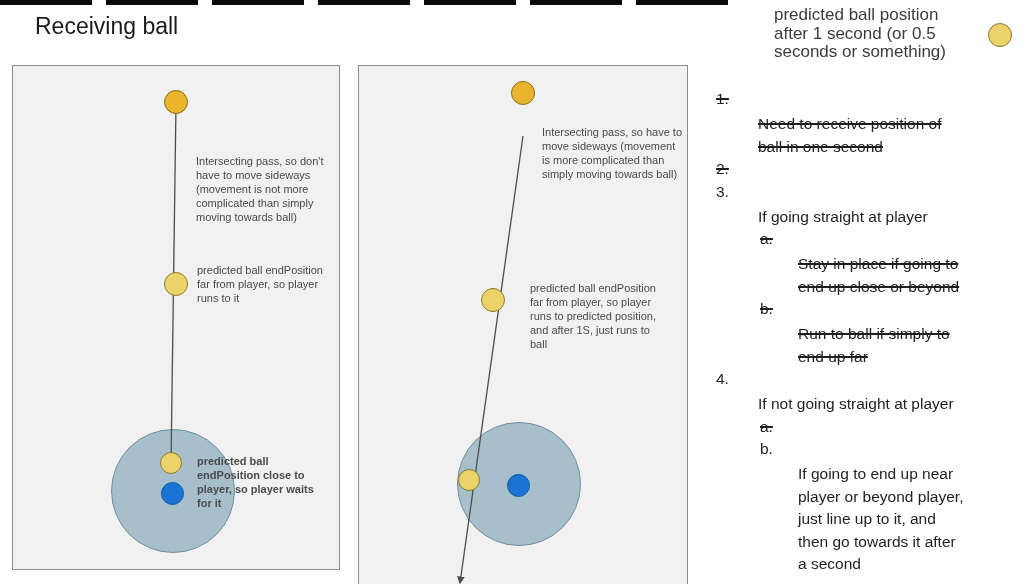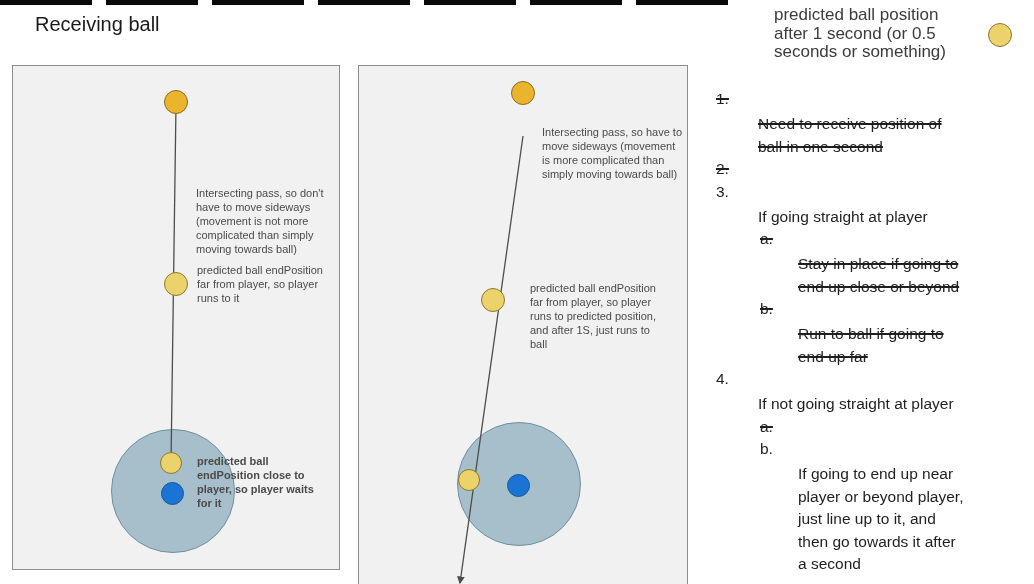--- a/index.html
+++ b/index.html
@@ -2,21 +2,21 @@
 <html><head>
 <meta charset="utf-8">
 <style>
   html,body{margin:0;padding:0;background:#ffffff;}
   body{font-family:"Liberation Sans","DejaVu Sans",sans-serif;}
   .slide{position:relative;width:1034px;height:584px;background:#ffffff;overflow:hidden;}
 
   .top-dashes{position:absolute;left:0;top:0;width:737px;height:5px;
     background:repeating-linear-gradient(90deg,#0a0a0a 0 92px,transparent 92px 106px);}
 
-  .title{position:absolute;left:35px;top:13px;font-size:20px;color:#1a1a1a;font-weight:400;}
+  .title{position:absolute;left:35px;top:13px;font-size:23px;color:#1a1a1a;font-weight:400;}
 
   .panel{position:absolute;background:#f1f1f1;border:1px solid #8c8c8c;box-sizing:border-box;}
   #p1{left:12px;top:65px;width:328px;height:505px;}
   #p2{left:358px;top:65px;width:330px;height:567px;}
 
   .reach{position:absolute;width:124px;height:124px;border-radius:50%;
     background:#a6bfca;border:1px solid #70909e;box-sizing:border-box;}
 
   .lines{position:absolute;left:0;top:0;width:100%;height:100%;}
   .lines line{stroke:#4d4d4d;stroke-width:1.3;}
@@ -51,21 +51,21 @@
 
   <div class="panel" id="p1">
     <div class="reach" style="left:98px;top:363px;"></div>
     <svg class="lines" viewBox="0 0 326 503">
       <line x1="163" y1="38" x2="158" y2="398"></line>
     </svg>
     <div class="ball gold" style="left:151px;top:24px;"></div>
     <div class="ball pale" style="left:151px;top:206px;"></div>
     <div class="ball pale sm" style="left:147px;top:386px;"></div>
     <div class="ball player" style="left:148px;top:416px;"></div>
-    <div class="ann" style="left:183px;top:88px;width:130px;margin-top:32px;">Intersecting pass, so don't have to move sideways (movement is not more complicated than simply moving towards ball)</div>
+    <div class="ann" style="left:183px;top:88px;width:130px;">Intersecting pass, so don't have to move sideways (movement is not more complicated than simply moving towards ball)</div>
     <div class="ann" style="left:184px;top:197px;width:130px;">predicted ball endPosition far from player, so player runs to it</div>
     <div class="ann" style="left:184px;top:388px;width:126px;font-weight:bold;">predicted ball endPosition close to player, so player waits for it</div>
   </div>
 
   <div class="panel" id="p2">
     <div class="reach" style="left:98px;top:356px;"></div>
     <svg class="lines" viewBox="0 0 328 503">
       <defs>
         <marker id="arrowhead" markerWidth="8" markerHeight="8" refX="5" refY="3" orient="auto">
           <path d="M0,0 L6,3 L0,6 Z" fill="#4d4d4d"></path>
@@ -95,21 +95,21 @@
     <div class="row l1">
       <span class="num">3.</span>
       <span class="txt">If going straight at player</span>
     </div>
     <div class="row l2 struck">
       <span class="num">a.</span>
       <span class="txt">Stay in place if going to end up close or beyond</span>
     </div>
     <div class="row l2 struck">
       <span class="num">b.</span>
-      <span class="txt">Run to ball if going to end up far</span>
+      <span class="txt">Run to ball if simply to end up far</span>
     </div>
     <div class="row l1">
       <span class="num">4.</span>
       <span class="txt">If not going straight at player</span>
     </div>
     <div class="row l2 struck">
       <span class="num">a.</span>
     </div>
     <div class="row l2">
       <span class="num">b.</span>

